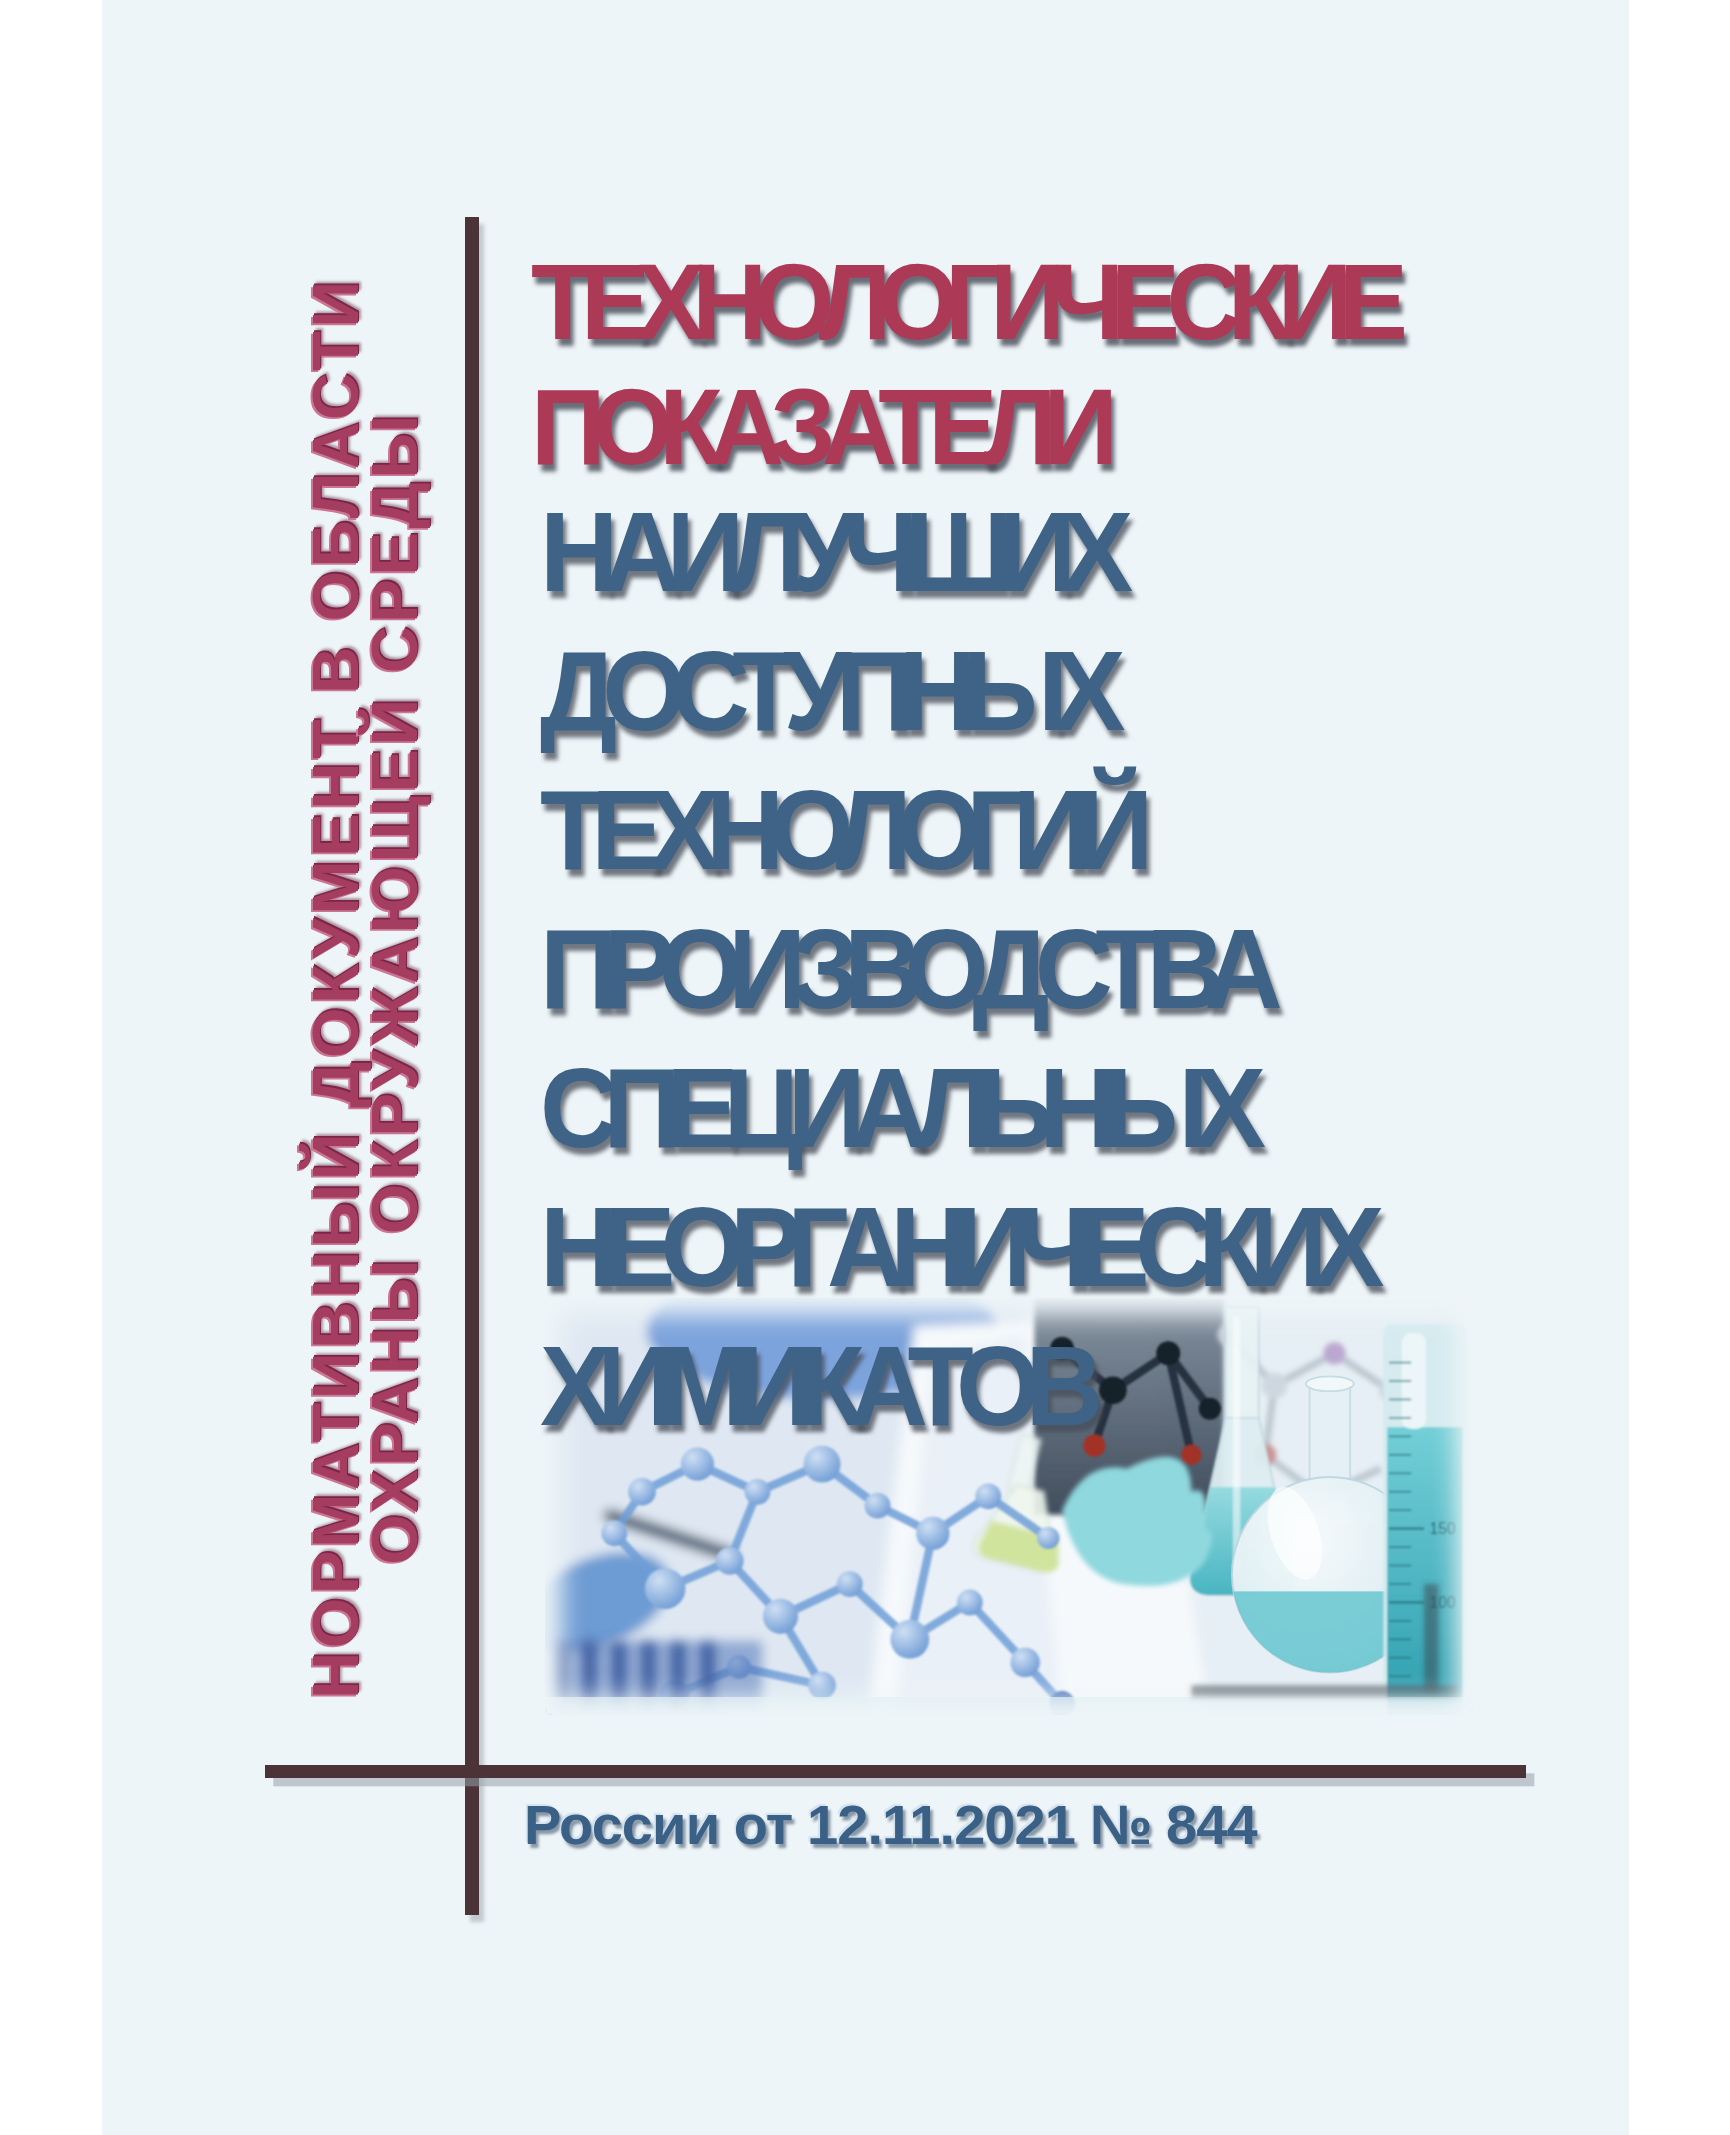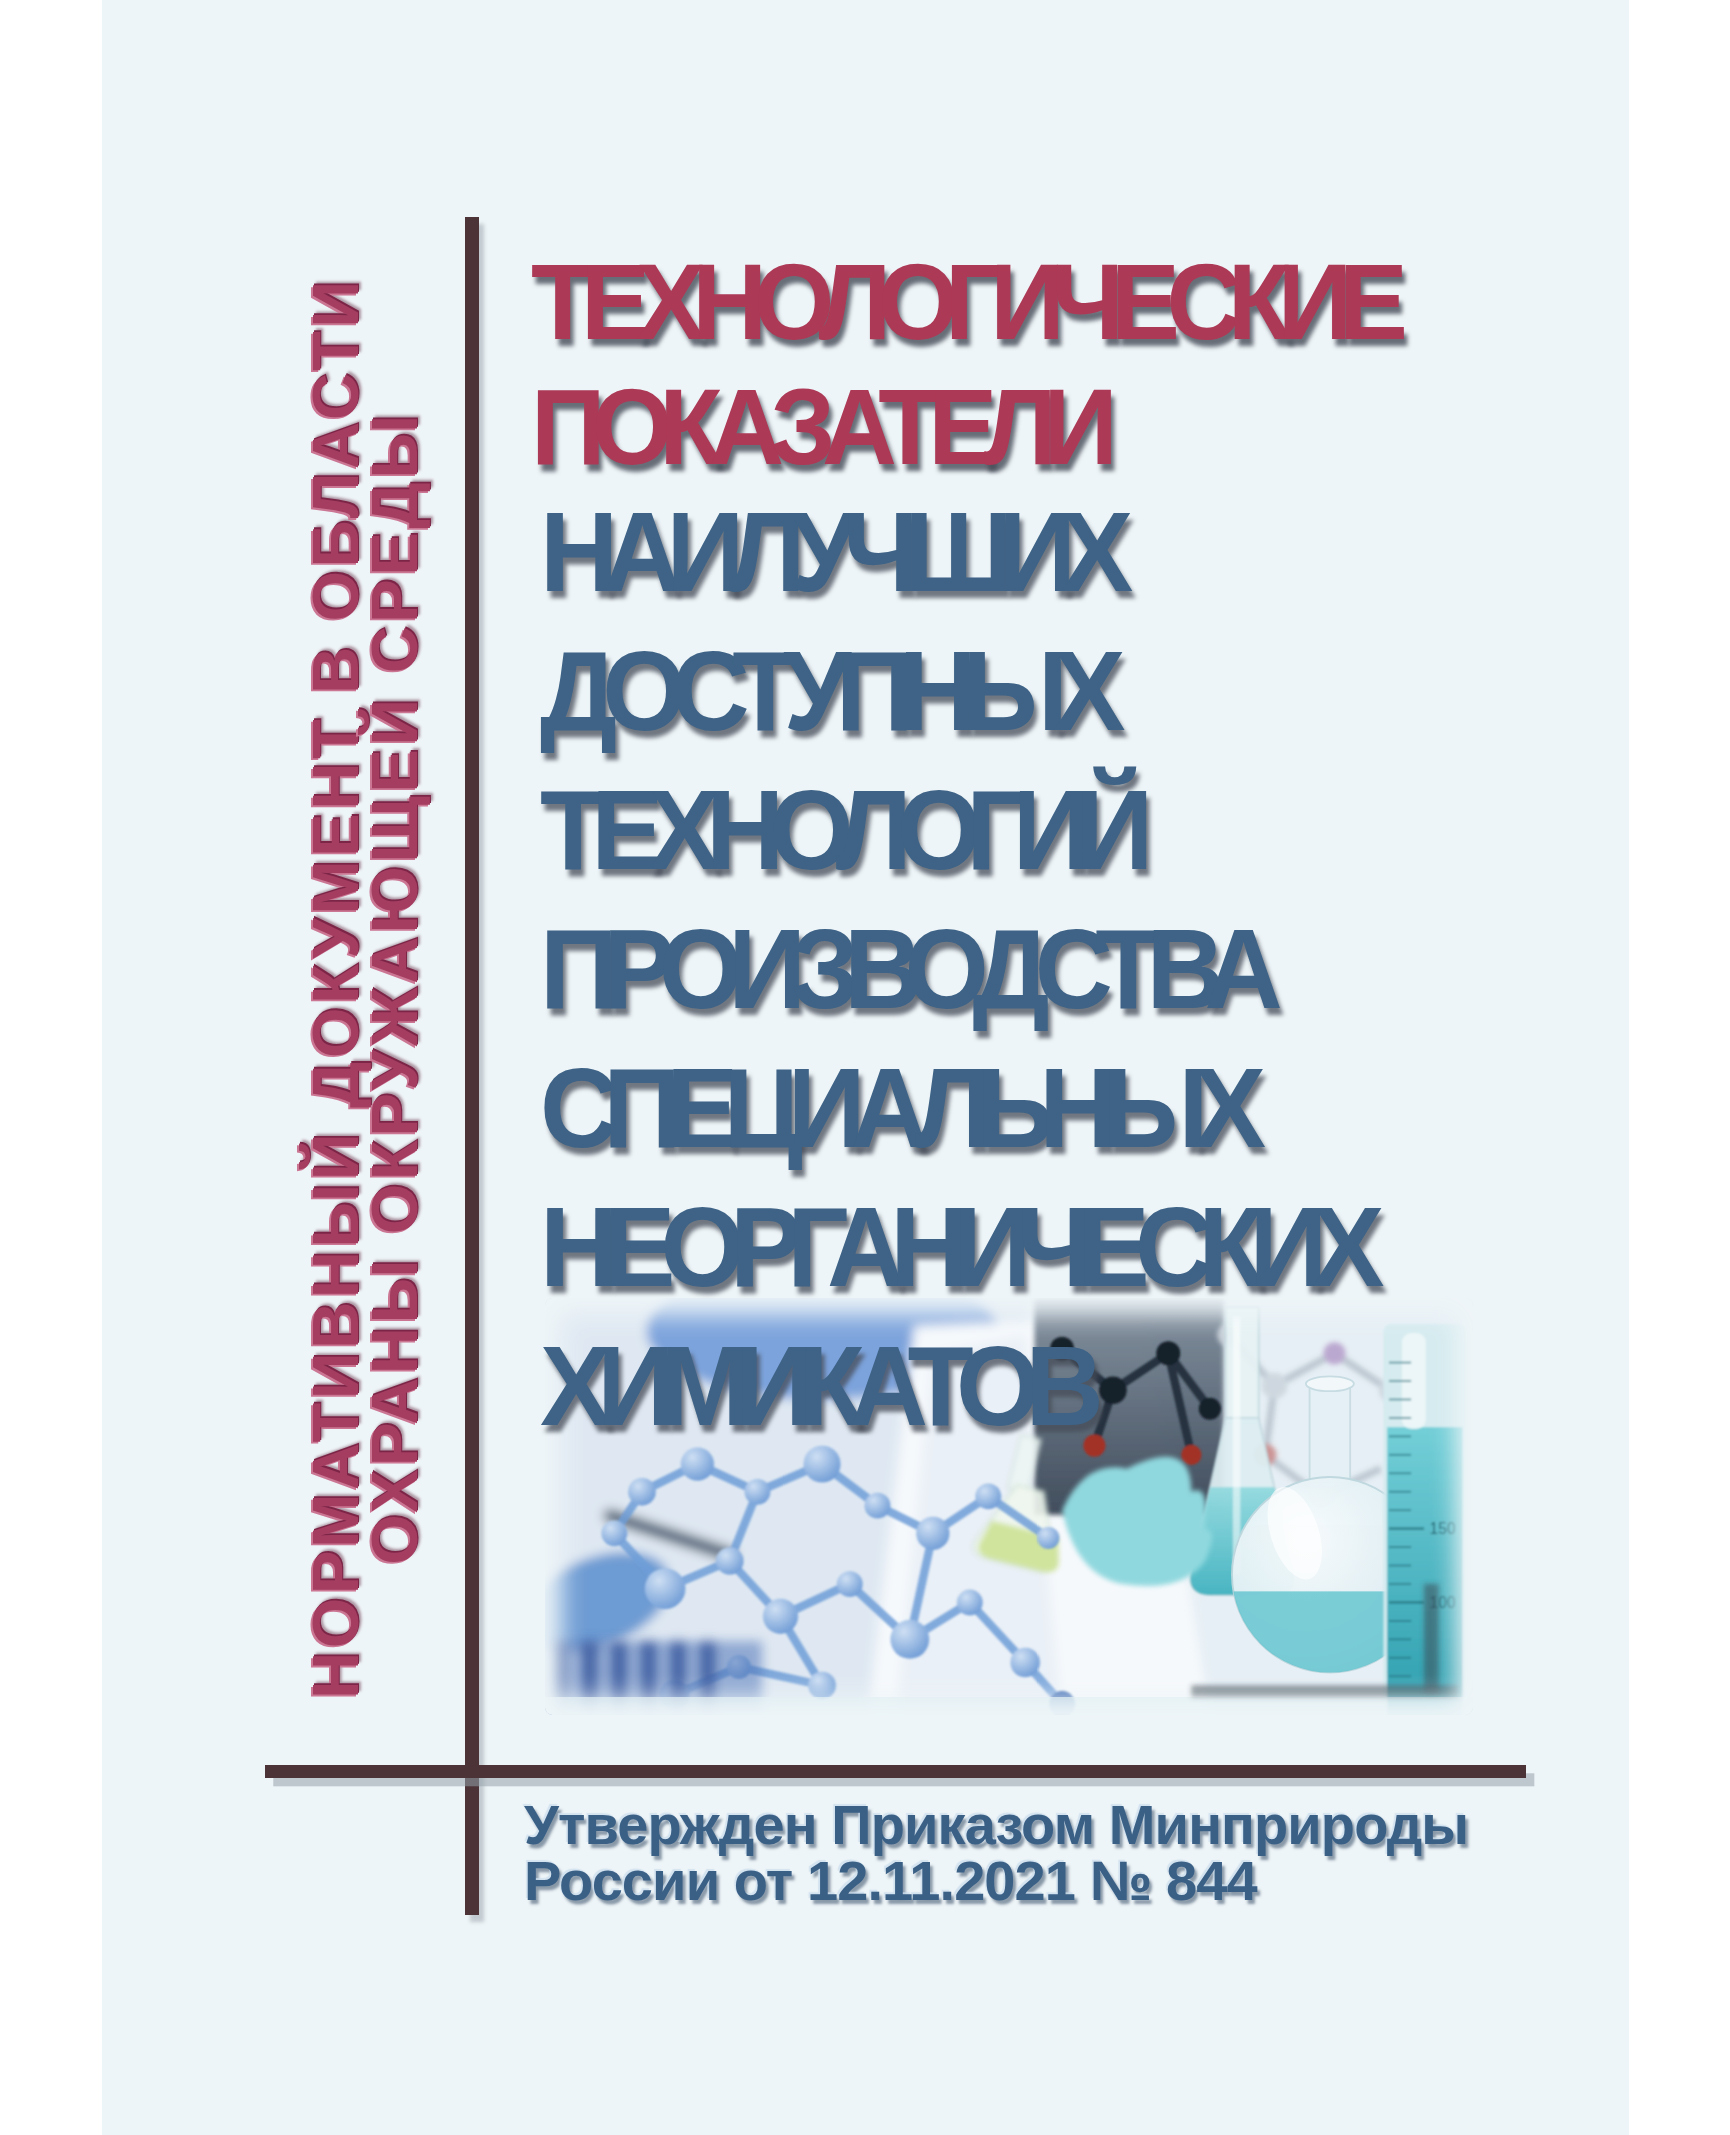--- a/index.html
+++ b/index.html
@@ -284,18 +284,17 @@
       <rect x="0" y="432" width="1005" height="20" fill="#d9ecf0" opacity="0.75"></rect>
       <g filter="url(#b3)">
         <rect x="700" y="420" width="290" height="13" fill="#2e3c46" opacity="0.6"></rect>
         <rect x="952" y="310" width="16" height="120" fill="#3a4a55" opacity="0.55"></rect>
       </g>
     </svg>
     <div class="vignette"></div>
   </div>
 
   <div class="approval">
-    <div>Утвержден Приказом Минприроды</div>
     <div>России от 12.11.2021 № 844</div>
   </div>
 
 </div>
 
 
 </body></html>

